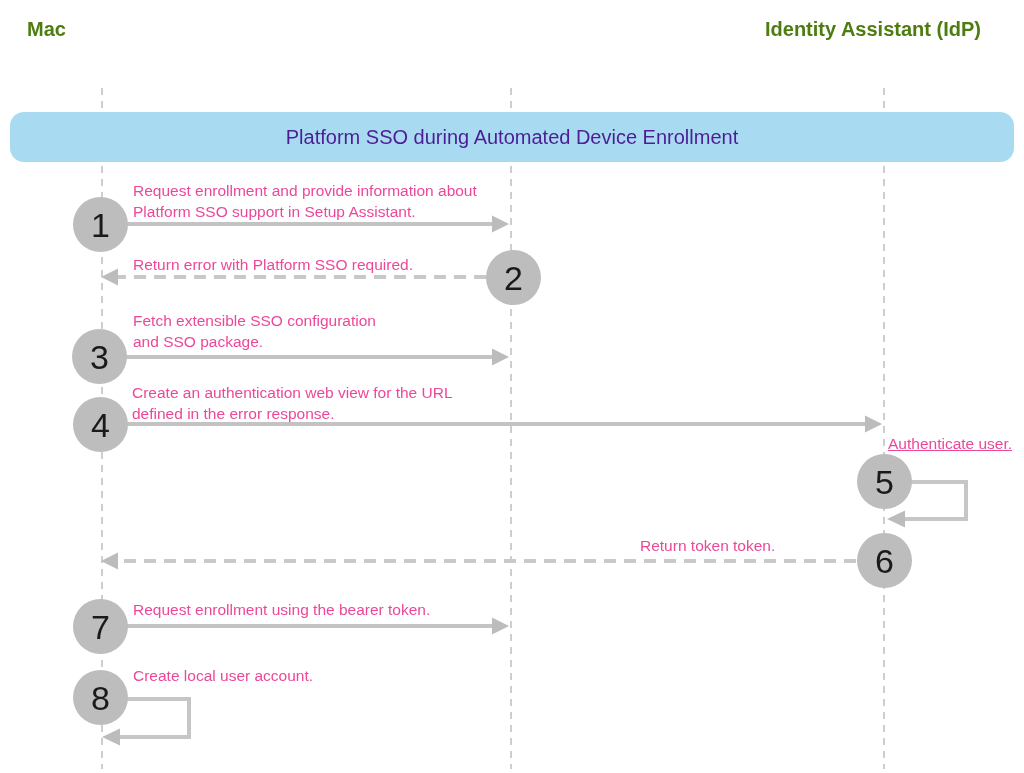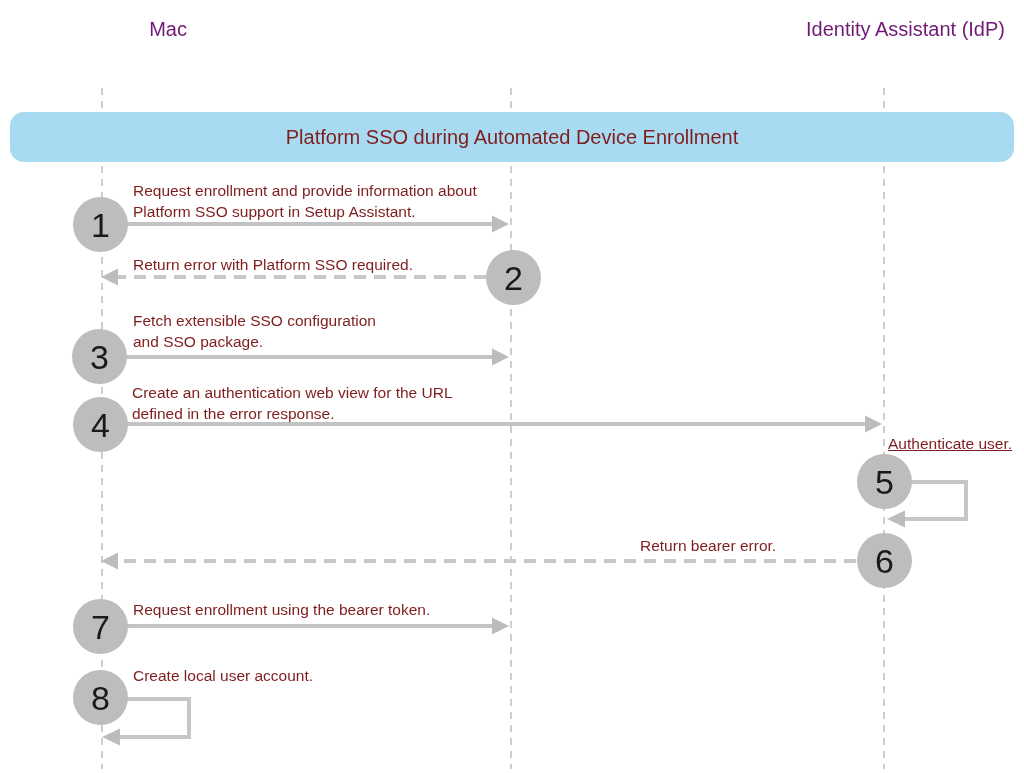--- a/index.html
+++ b/index.html
@@ -7,45 +7,45 @@
     position:relative;
     width:1024px;height:773px;
     background:#ffffff;
     font-family:"Liberation Sans",sans-serif;
     color:#1d1d1f;
     overflow:hidden;
   }
   #lines-layer{position:absolute;left:0;top:0;width:1024px;height:773px;}
   .lane-header{
     position:absolute;top:16px;
-    text-align:right;
-    font-size:20px;font-weight:400;line-height:26px;
-    color:#701a75;
+    text-align:left;
+    font-size:20px;font-weight:700;line-height:26px;
+    color:#4d7c0f;
     white-space:normal;
   }
   #lane-header-mac{left:27px;width:160px;}
   #lane-header-dm{left:412px;width:200px;}
   #lane-header-idp{left:765px;width:240px;}
   #banner{
     position:absolute;left:10px;top:112px;width:1004px;height:50px;
     background:#a8dbf1;border-radius:14px;
     display:flex;align-items:center;justify-content:center;
-    font-size:20px;font-weight:400;color:#7f1d1d;
+    font-size:20px;font-weight:400;color:#4c1d95;
   }
   .step-badge{
     position:absolute;width:55px;height:55px;border-radius:50%;
     background:#bdbdbd;
     display:flex;align-items:center;justify-content:center;
     font-size:34px;font-weight:400;color:#1a1a1a;
     line-height:1;
   }
   .step-label{
     position:absolute;
     font-size:15.5px;line-height:21px;font-weight:400;
-    color:#7f1d1d;white-space:pre-line;
+    color:#ec4899;white-space:pre-line;
   }
   #badge-1{left:73px;top:197px;}
   #badge-2{left:486px;top:250px;}
   #badge-3{left:72px;top:329px;}
   #badge-4{left:73px;top:397px;}
   #badge-5{left:857px;top:454px;}
   #badge-6{left:857px;top:533px;}
   #badge-7{left:73px;top:599px;}
   #badge-8{left:73px;top:670px;}
   #label-1{left:133px;top:180px;}
@@ -110,17 +110,17 @@
   <div class="step-badge" id="badge-8">8</div>
 
   <div class="step-label" id="label-1">Request enrollment and provide information about
 Platform SSO support in Setup Assistant.</div>
   <div class="step-label" id="label-3">Fetch extensible SSO configuration
 and SSO package.</div>
   <div class="step-label" id="label-2">Return error with Platform SSO required.</div>
   <div class="step-label" id="label-4">Create an authentication web view for the URL
 defined in the error response.</div>
   <div class="step-label" id="label-5">Authenticate user.</div>
-  <div class="step-label" id="label-6">Return bearer error.</div>
+  <div class="step-label" id="label-6">Return token token.</div>
   <div class="step-label" id="label-8">Create local user account.</div>
   <div class="step-label" id="label-7">Request enrollment using the bearer token.</div>
 
 </div>
 
 </body></html>

